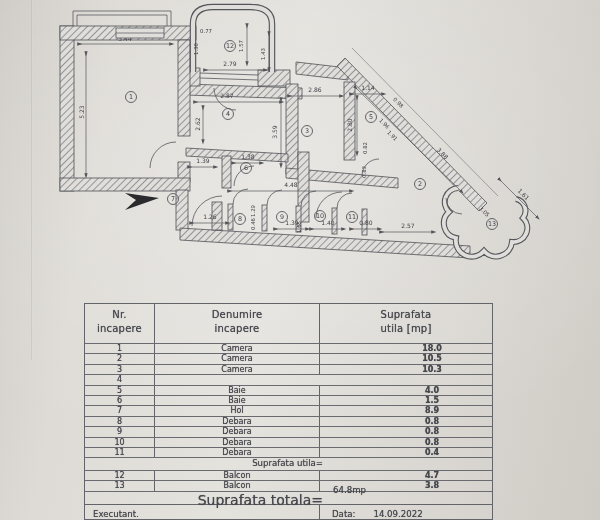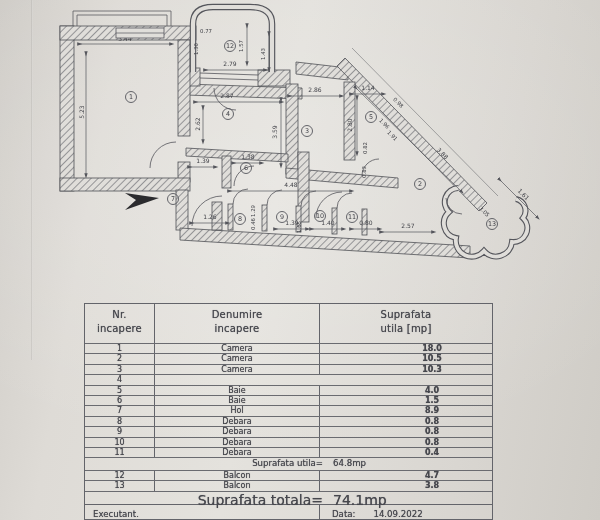--- a/index.html
+++ b/index.html
@@ -26,21 +26,21 @@
   .th{display:flex;height:39px;font-size:10px;letter-spacing:.2px;}
   .th .cell{padding-top:4px;text-align:center;line-height:14px;}
   .c1{width:70px;border-right:1px solid #63646a;}
   .c2{width:165px;border-right:1px solid #63646a;}
   .c3{flex:1;}
   .tr{display:flex;height:10.4px;border-top:1px solid #6a6b70;
       font-size:8px;line-height:9px;text-align:center;}
   .tr .c3{padding-left:52px;font-weight:bold;}
   .sumrow{height:12.6px;display:flex;align-items:flex-start;border-top:1px solid #6a6b70;font-size:8.6px;}
   .sumrow .lbl{width:238px;text-align:right;}
-  .sumrow .val{margin-left:10px;}
+  .sumrow .val{margin-left:10px;margin-top:27px;}
   .totrow{height:13px;font-size:14px;}
   .footrow{height:19px;border-top:1px solid #63646a;display:flex;font-size:8.6px;}
   .fl{width:234px;padding:4px 0 0 8px;}
   .fr{flex:1;border-left:1px solid #63646a;padding:4px 0 0 12px;display:flex;gap:18px;}
   .txtsoft{text-shadow:0 0 .7px rgba(70,71,77,.85);}
 </style>
 </head>
 <body>
 
 <div class="paper">

